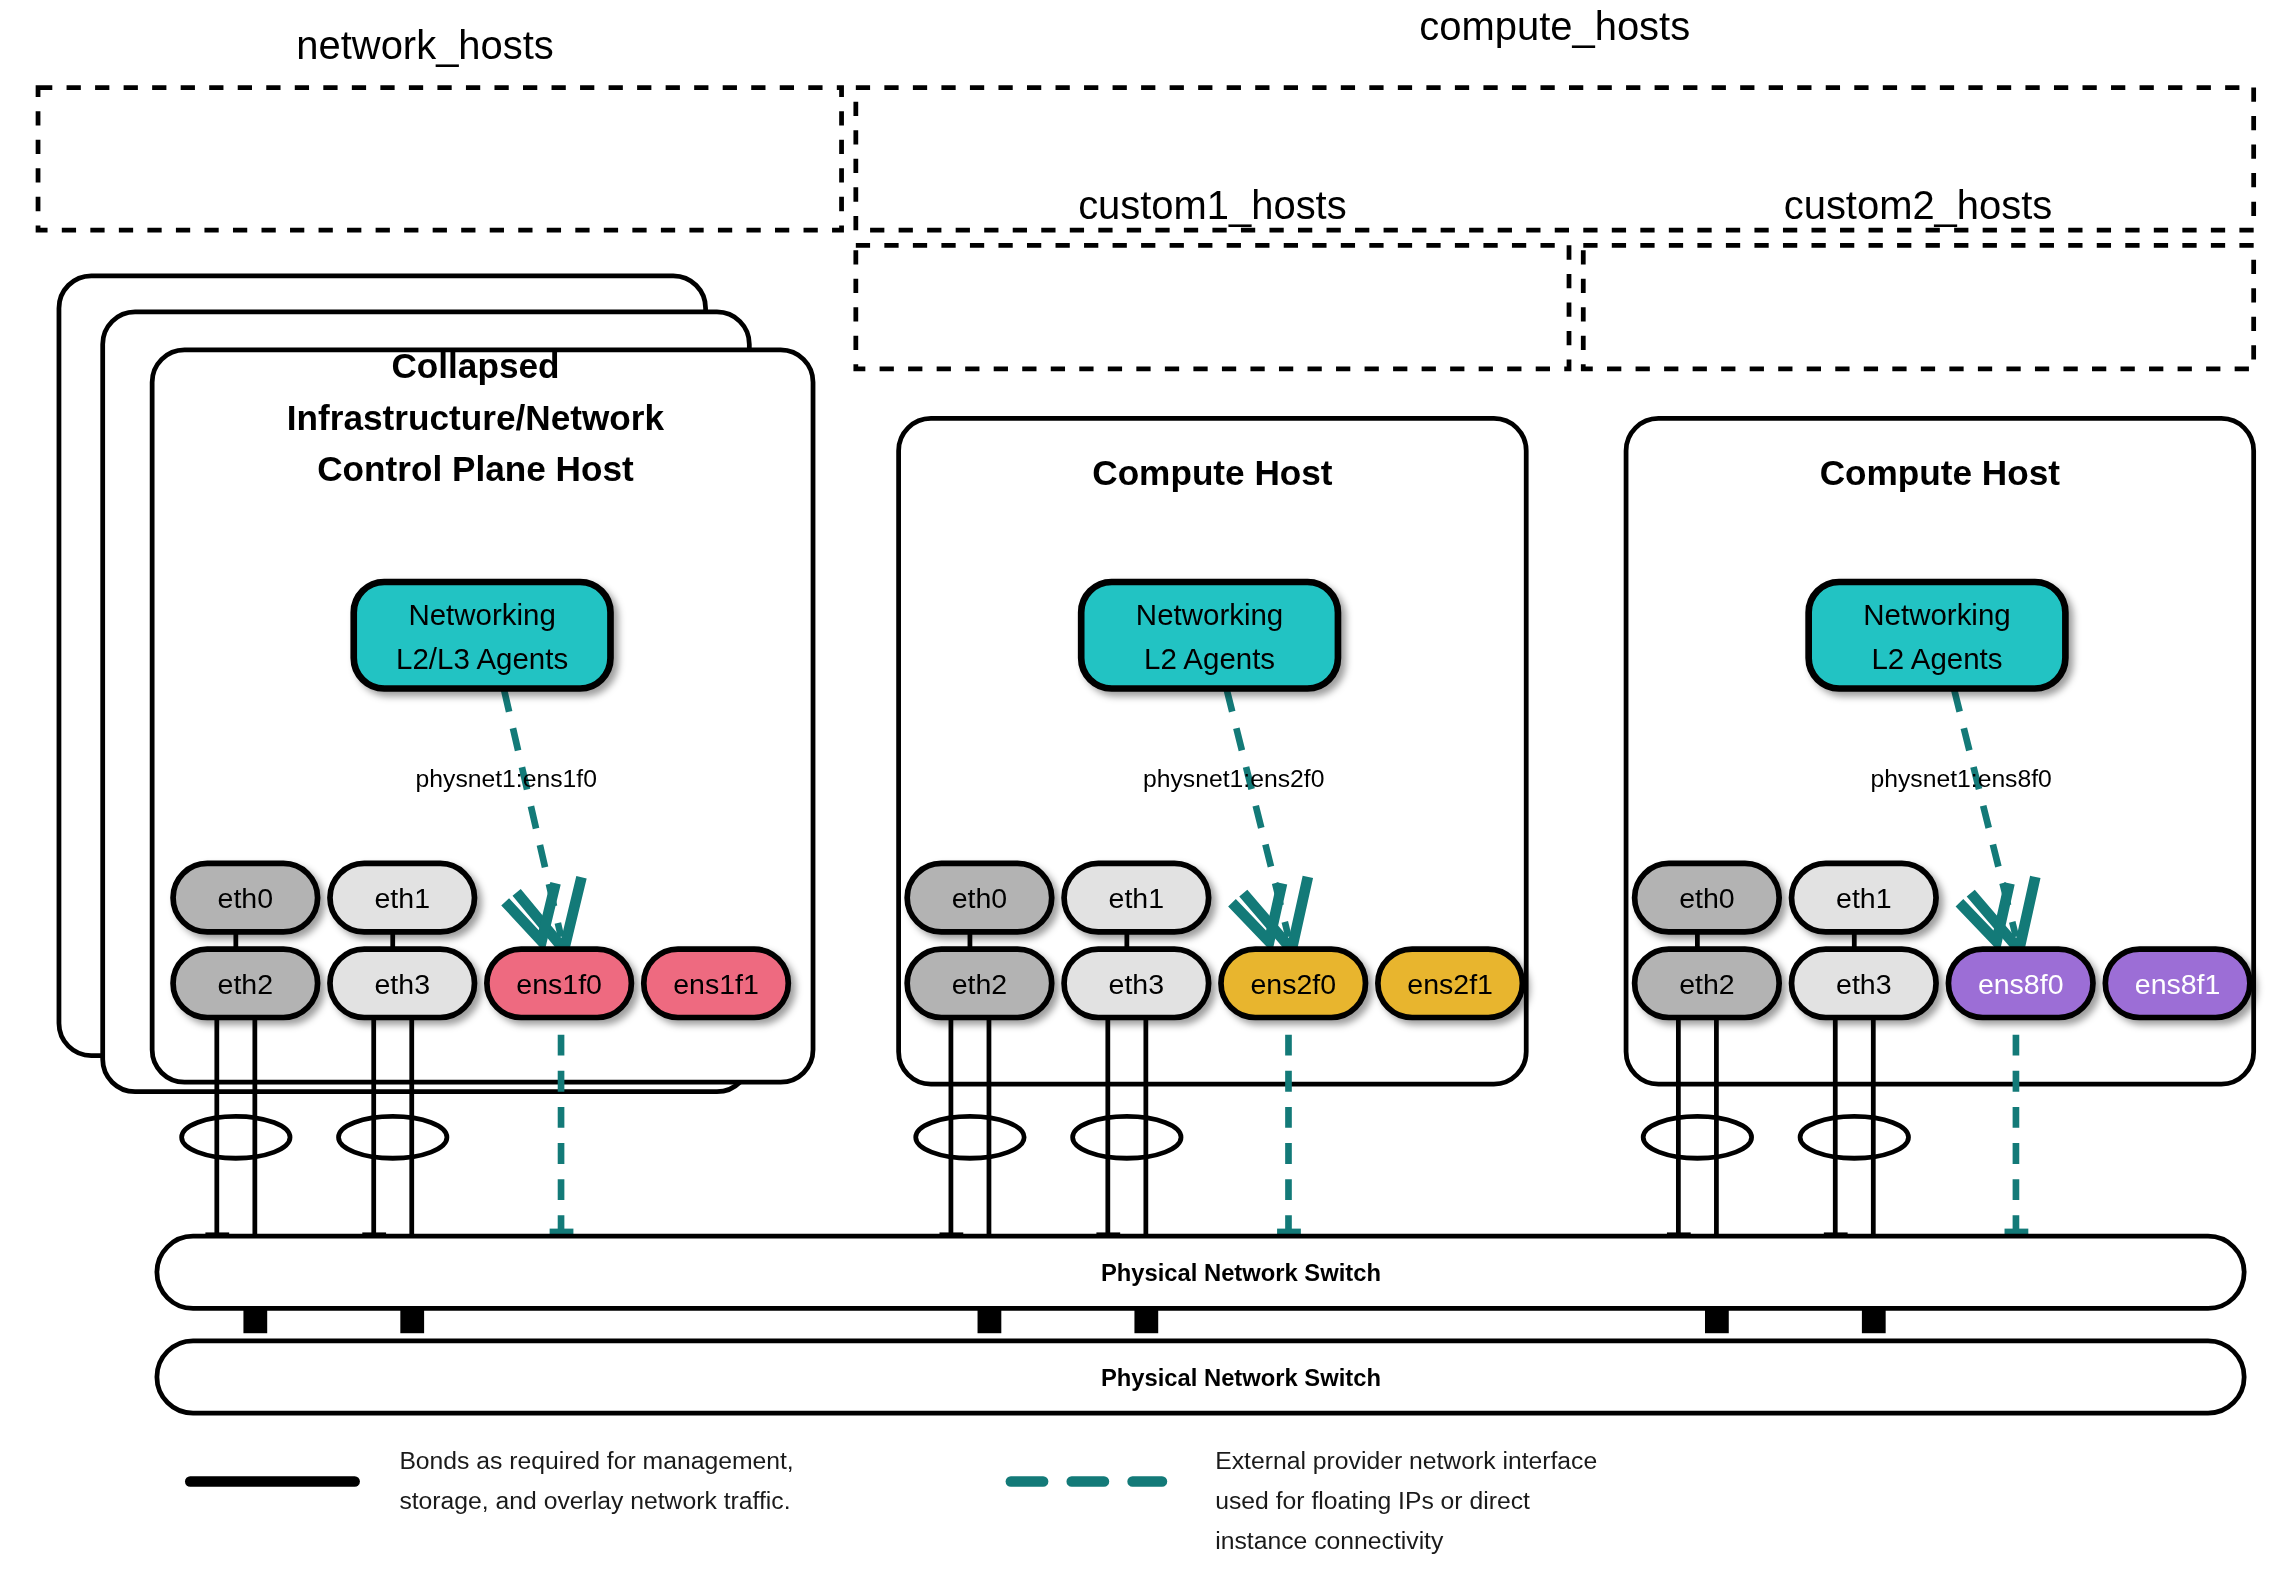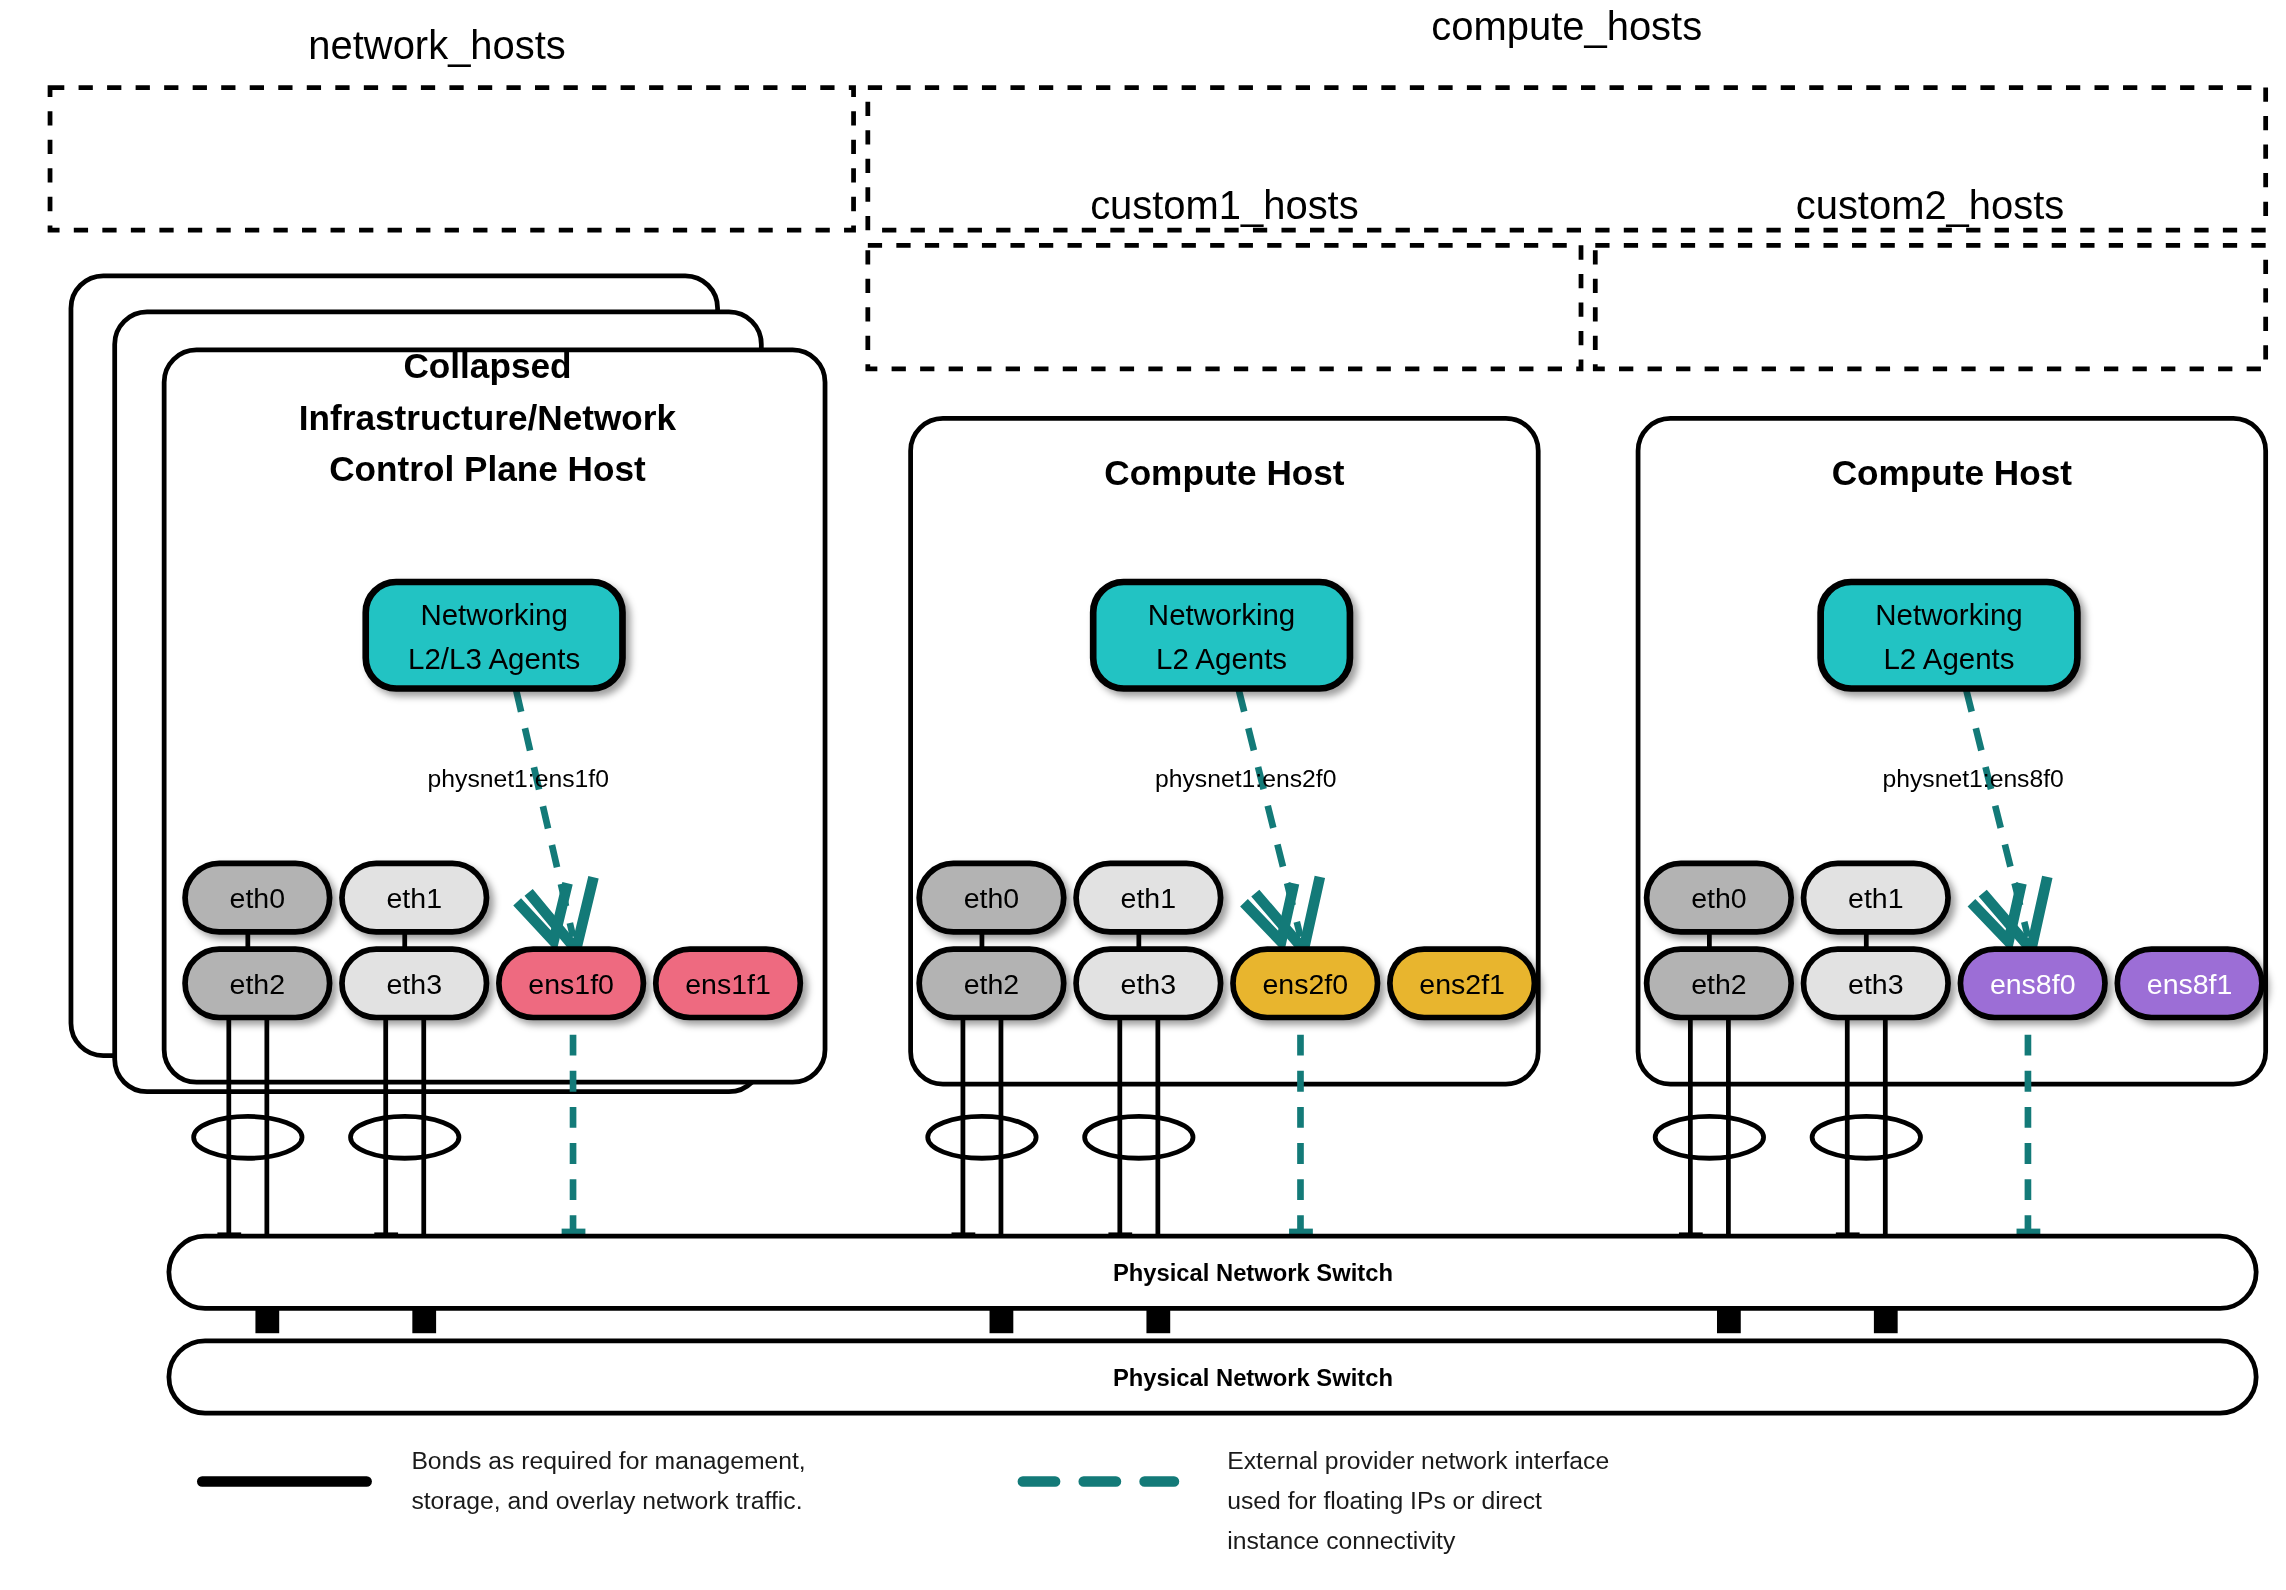--- a/index.html
+++ b/index.html
@@ -10,21 +10,20 @@
   body {
     width: 2286px;
     height: 1590px;
     font-family: "Liberation Sans", sans-serif;
     overflow: hidden;
   }
   #diagram-root {
     position: relative;
     width: 1992px;
     height: 1590px;
-    margin-left: 12px;
   }
   svg.layer {
     position: absolute;
     top: 0;
     left: 0;
     width: 2286px;
     height: 1590px;
   }
   text { font-family: "Liberation Sans", sans-serif; }
   .grp-title { font-size: 42px; fill: #000; }

